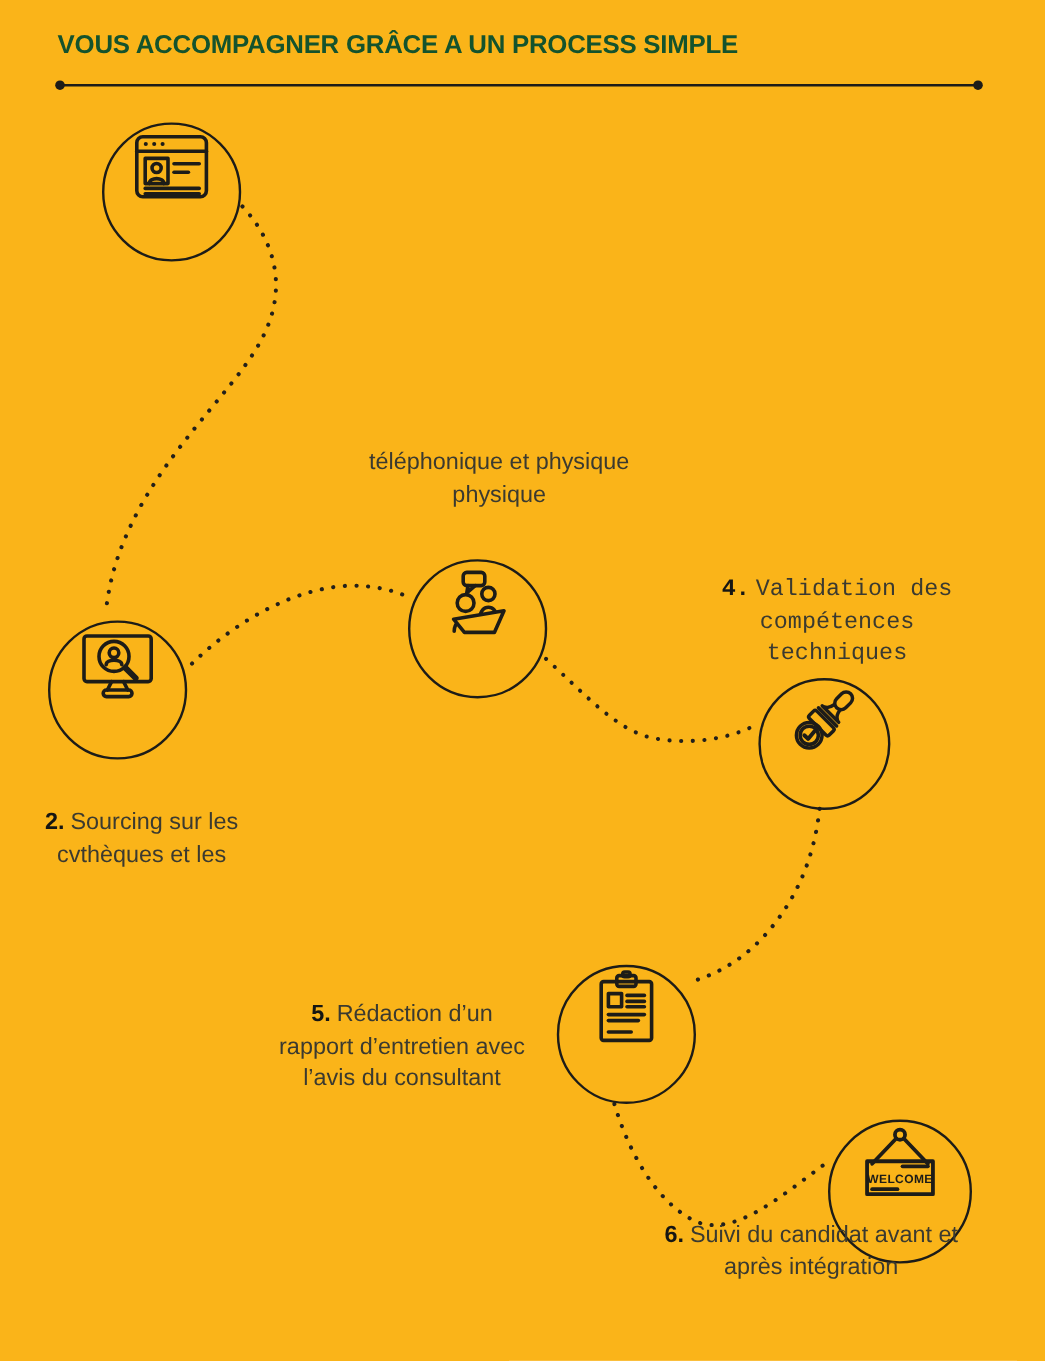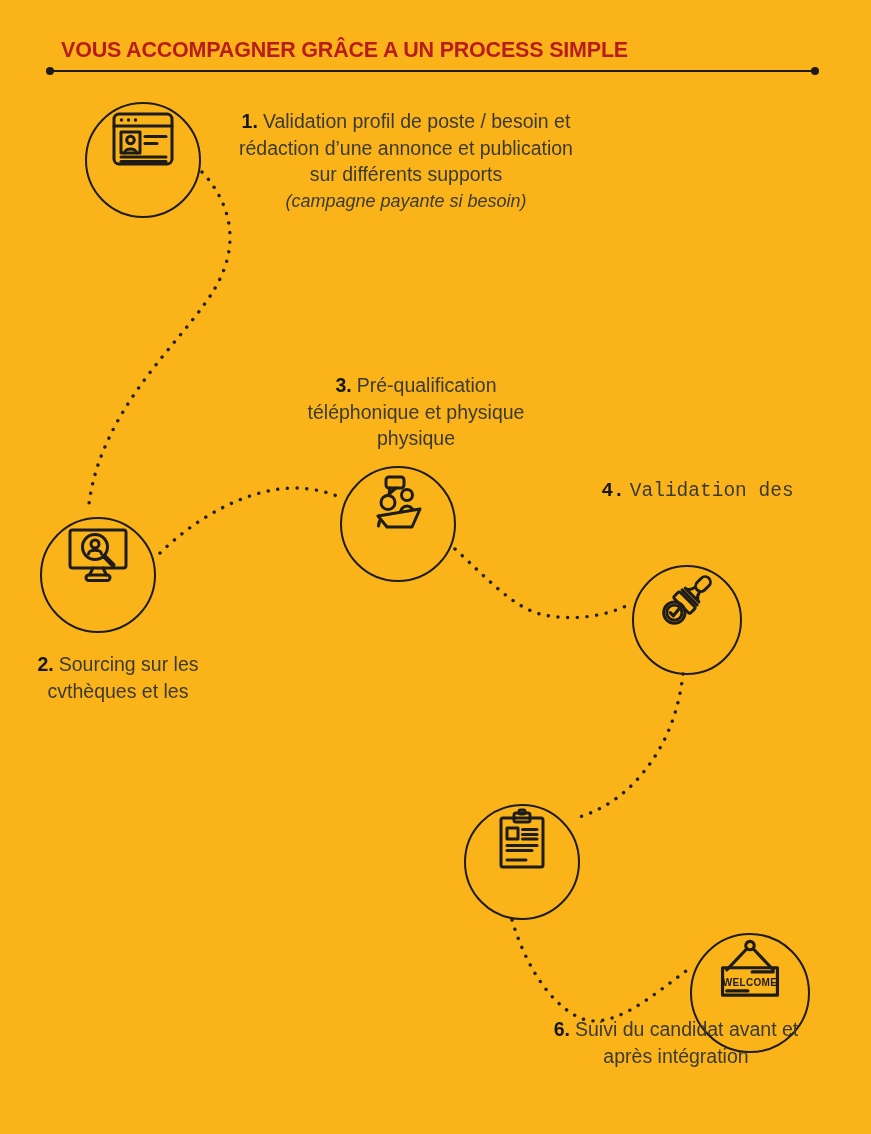--- a/index.html
+++ b/index.html
@@ -7,21 +7,21 @@
     position:relative;
     width:871px;height:1134px;
     background:#FAB419;
     overflow:hidden;
     font-family:"Liberation Sans", sans-serif;
     color:#3B3A30;
   }
   .page-title{
     position:absolute;left:45px;top:22px;
     font-size:21.5px;font-weight:700;letter-spacing:-0.2px;
-    color:#b91c1c;margin:16px;
+    color:#14532d;margin:3px;
   }
   .underline-svg{position:absolute;left:0;top:0;}
   .connector-svg{position:absolute;left:0;top:0;pointer-events:none;}
   .dotted{
     fill:none;stroke:#23201A;stroke-width:3.4;
     stroke-linecap:round;stroke-dasharray:0.1 9.6;
   }
   .step-circle{
     position:absolute;border:2.5px solid #1D1C18;border-radius:50%;
     display:flex;justify-content:center;
@@ -137,41 +137,40 @@
     <svg class="icon" width="76" height="76" viewBox="0 0 72 72">
       <circle cx="36" cy="10" r="4"></circle>
       <path d="M33 13 L14 33 M39 13 L58 33"></path>
       <rect x="10" y="31" width="52" height="26"></rect>
       <path d="M38 35 L58 35"></path>
       <path d="M14 53 L34 53"></path>
       <text class="welcome-label" x="36" y="48" text-anchor="middle">WELCOME</text>
     </svg>
   </div>
 
-  <div class="step-text" style="left:212px;top:108px;width:388px;">
-    <div><span class="num">1.</span><span>Validation profil de poste / besoin et</span></div>
-    <div>rédaction d’une annonce et publication</div>
-    <div>sur différents supports</div>
-    <div class="note">(campagne payante si besoin)</div>
-  </div>
 
-  <div class="step-text" style="left:8px;top:651px;width:220px;">
+  <div class="step-text" style="left:8px;top:672px;width:220px;">
     <div><span class="num">2.</span><span>Sourcing sur les</span></div>
     <div>cvthèques et les</div>
   </div>
 
   <div class="step-text" style="left:290px;top:372px;width:252px;">
-    <div><span class="num">3.</span><span>Pré-qualification</span></div>
     <div>téléphonique et physique</div>
     <div>physique</div>
   </div>
 
   <div class="step-text" style="left:575px;top:478px;width:245px;font-family:Liberation Mono, monospace;">
     <div><span class="num">4.</span><span>Validation des</span></div>
+    <div>compétences techniques</div>
   </div>
 
+  <div class="step-text" style="left:225px;top:832px;width:220px;">
+    <div><span class="num">5.</span><span>Rédaction d’un</span></div>
+    <div>rapport d’entretien avec</div>
+    <div>l’avis du consultant</div>
+  </div>
 
   <div class="step-text" style="left:494px;top:1016px;width:364px;">
     <div><span class="num">6.</span><span>Suivi du candidat avant et</span></div>
     <div>après intégration</div>
   </div>
 
 </div>
 
 </body></html>

